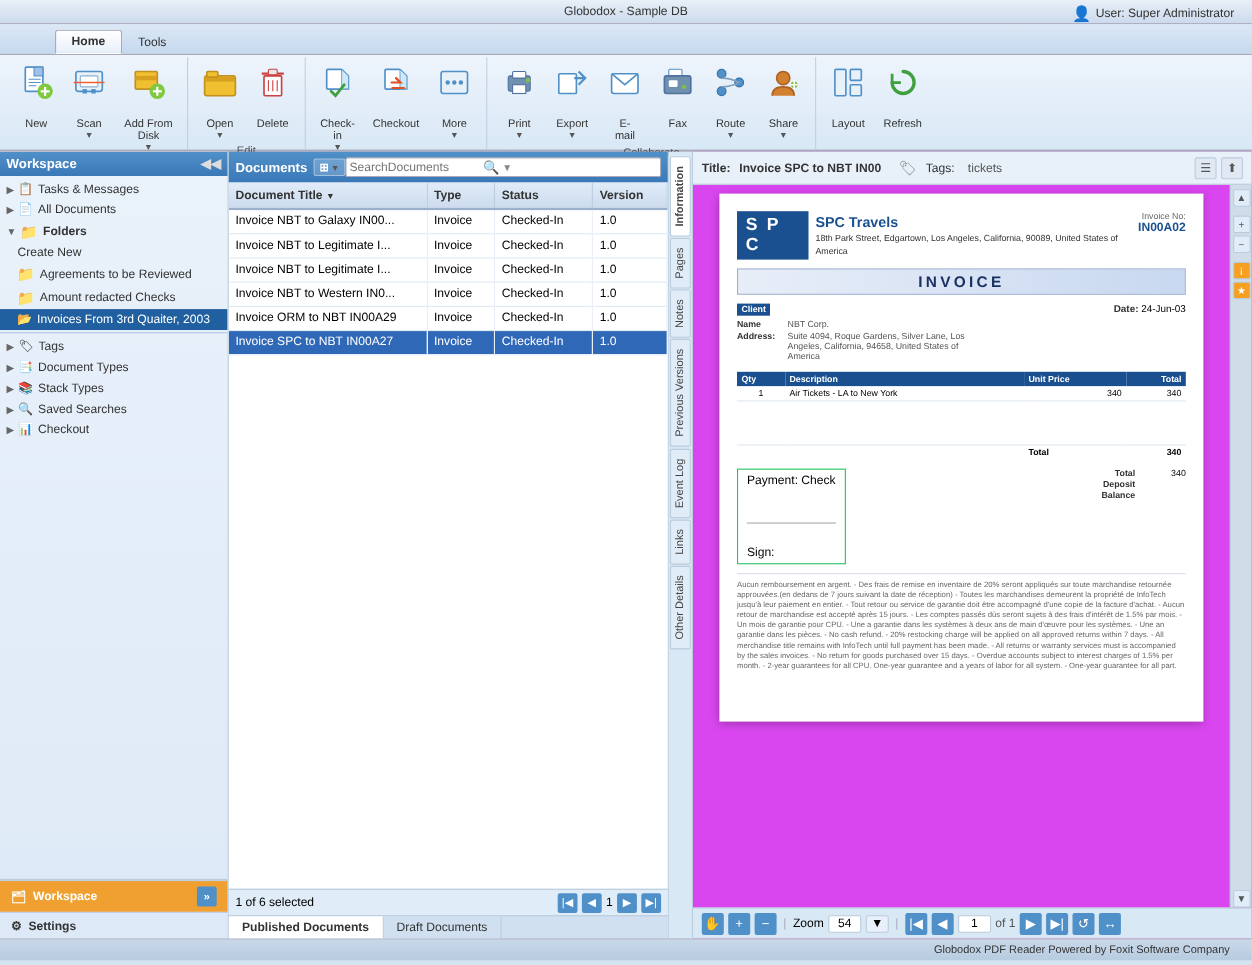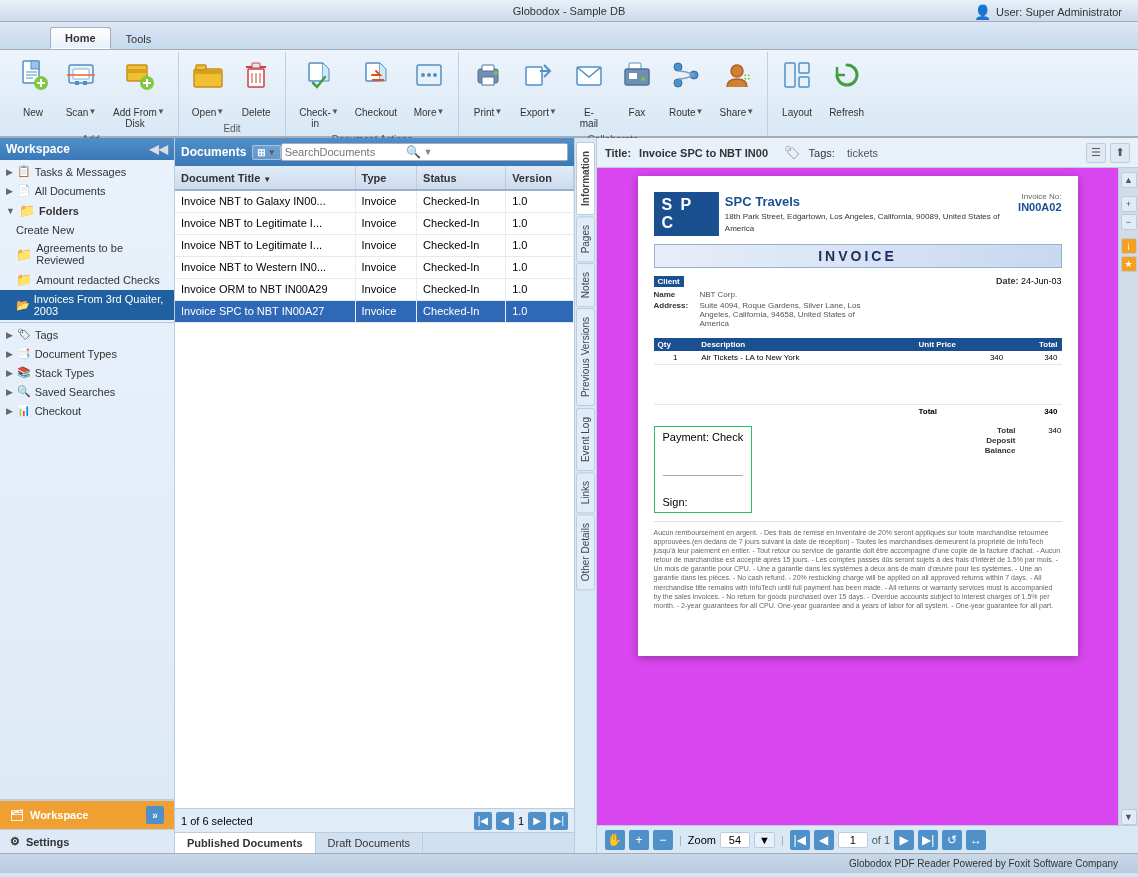--- a/index.html
+++ b/index.html
@@ -93,21 +93,22 @@
       justify-content: center;
     }
     .ribbon-btn .btn-label {
       font-size: 10px;
       color: #333;
       text-align: center;
       line-height: 1.1;
     }
     .ribbon-btn-with-arrow {
       display: flex;
-      flex-direction: row;
+      flex-direction: column;
+      align-items: center;
     }
     .dropdown-arrow { font-size: 8px; color: #555; }
 
     
     #user-info {
       margin-left: auto;
       display: flex;
       align-items: center;
       padding-right: 8px;
       font-size: 11px;
@@ -116,21 +117,21 @@
     }
 
     
     #main-layout {
       display: flex;
       height: calc(877px - 22px - 28px - 88px - 24px);
     }
 
     
     #sidebar {
-      width: 175px;
+      width: 208px;
       background: linear-gradient(to bottom, #eaf2fb, #dde9f6);
       border-right: 1px solid #bcd;
       display: flex;
       flex-direction: column;
       overflow: hidden;
     }
     #sidebar-header {
       display: flex;
       justify-content: space-between;
       align-items: center;

